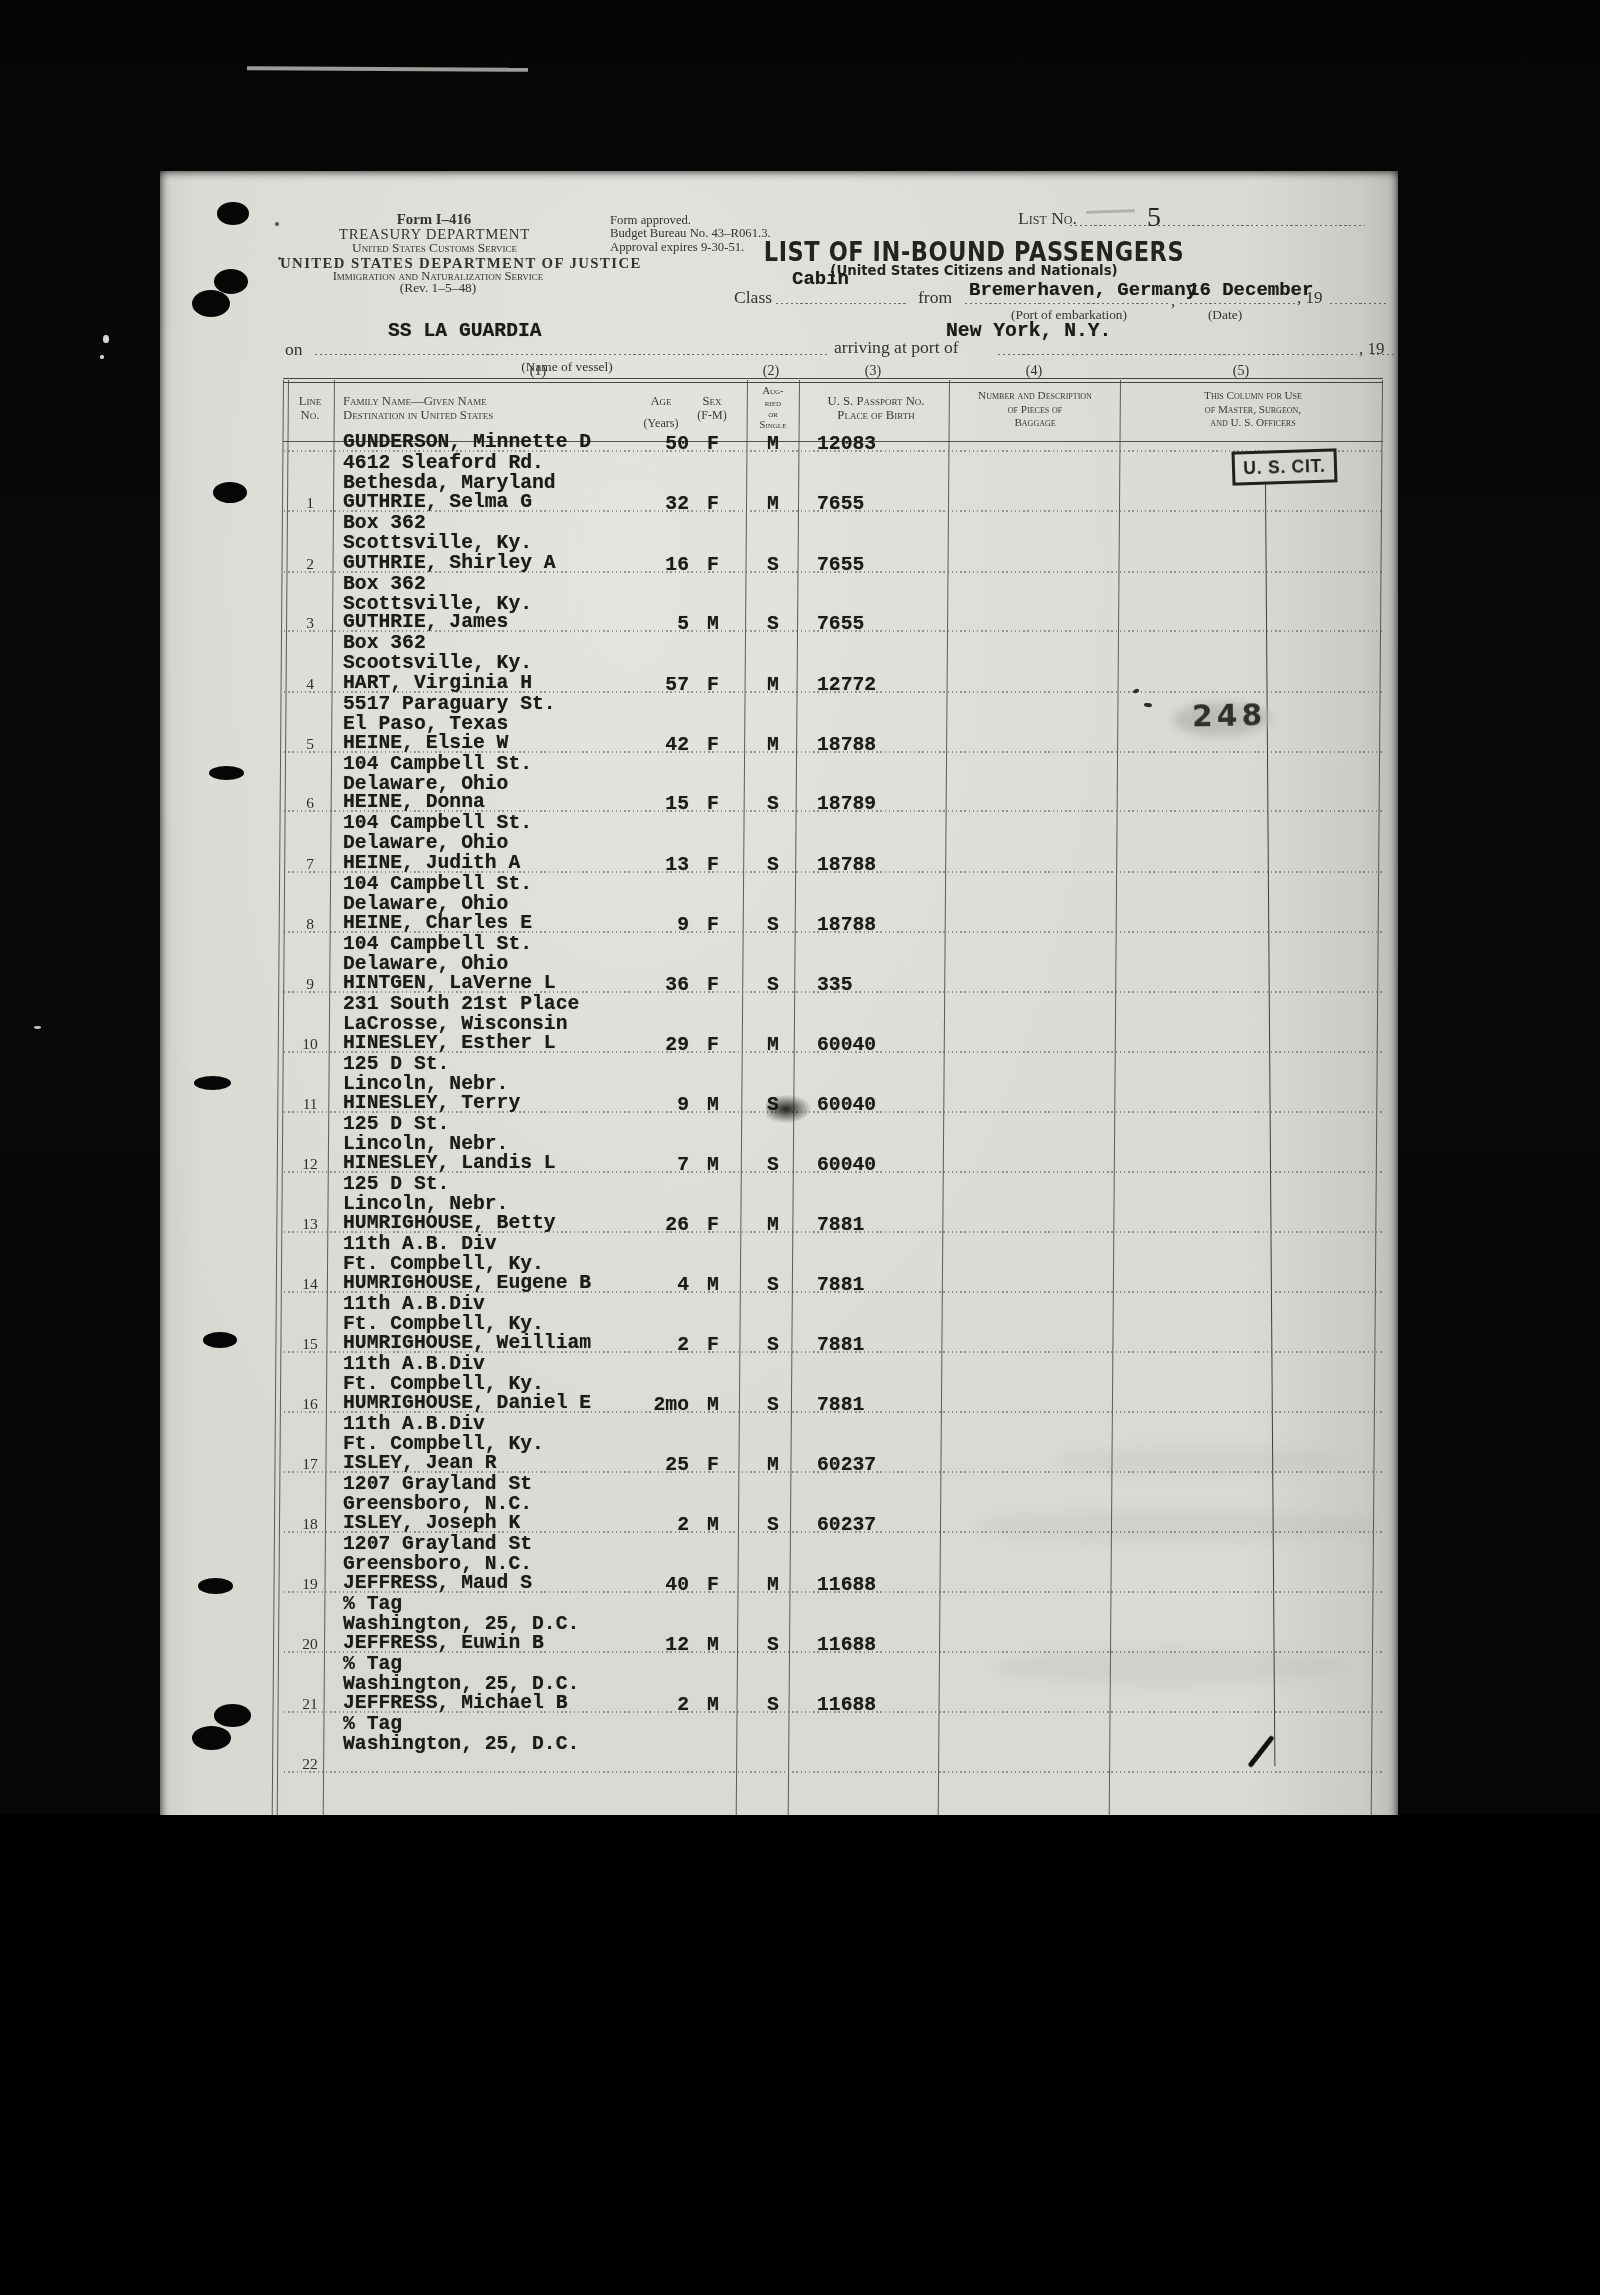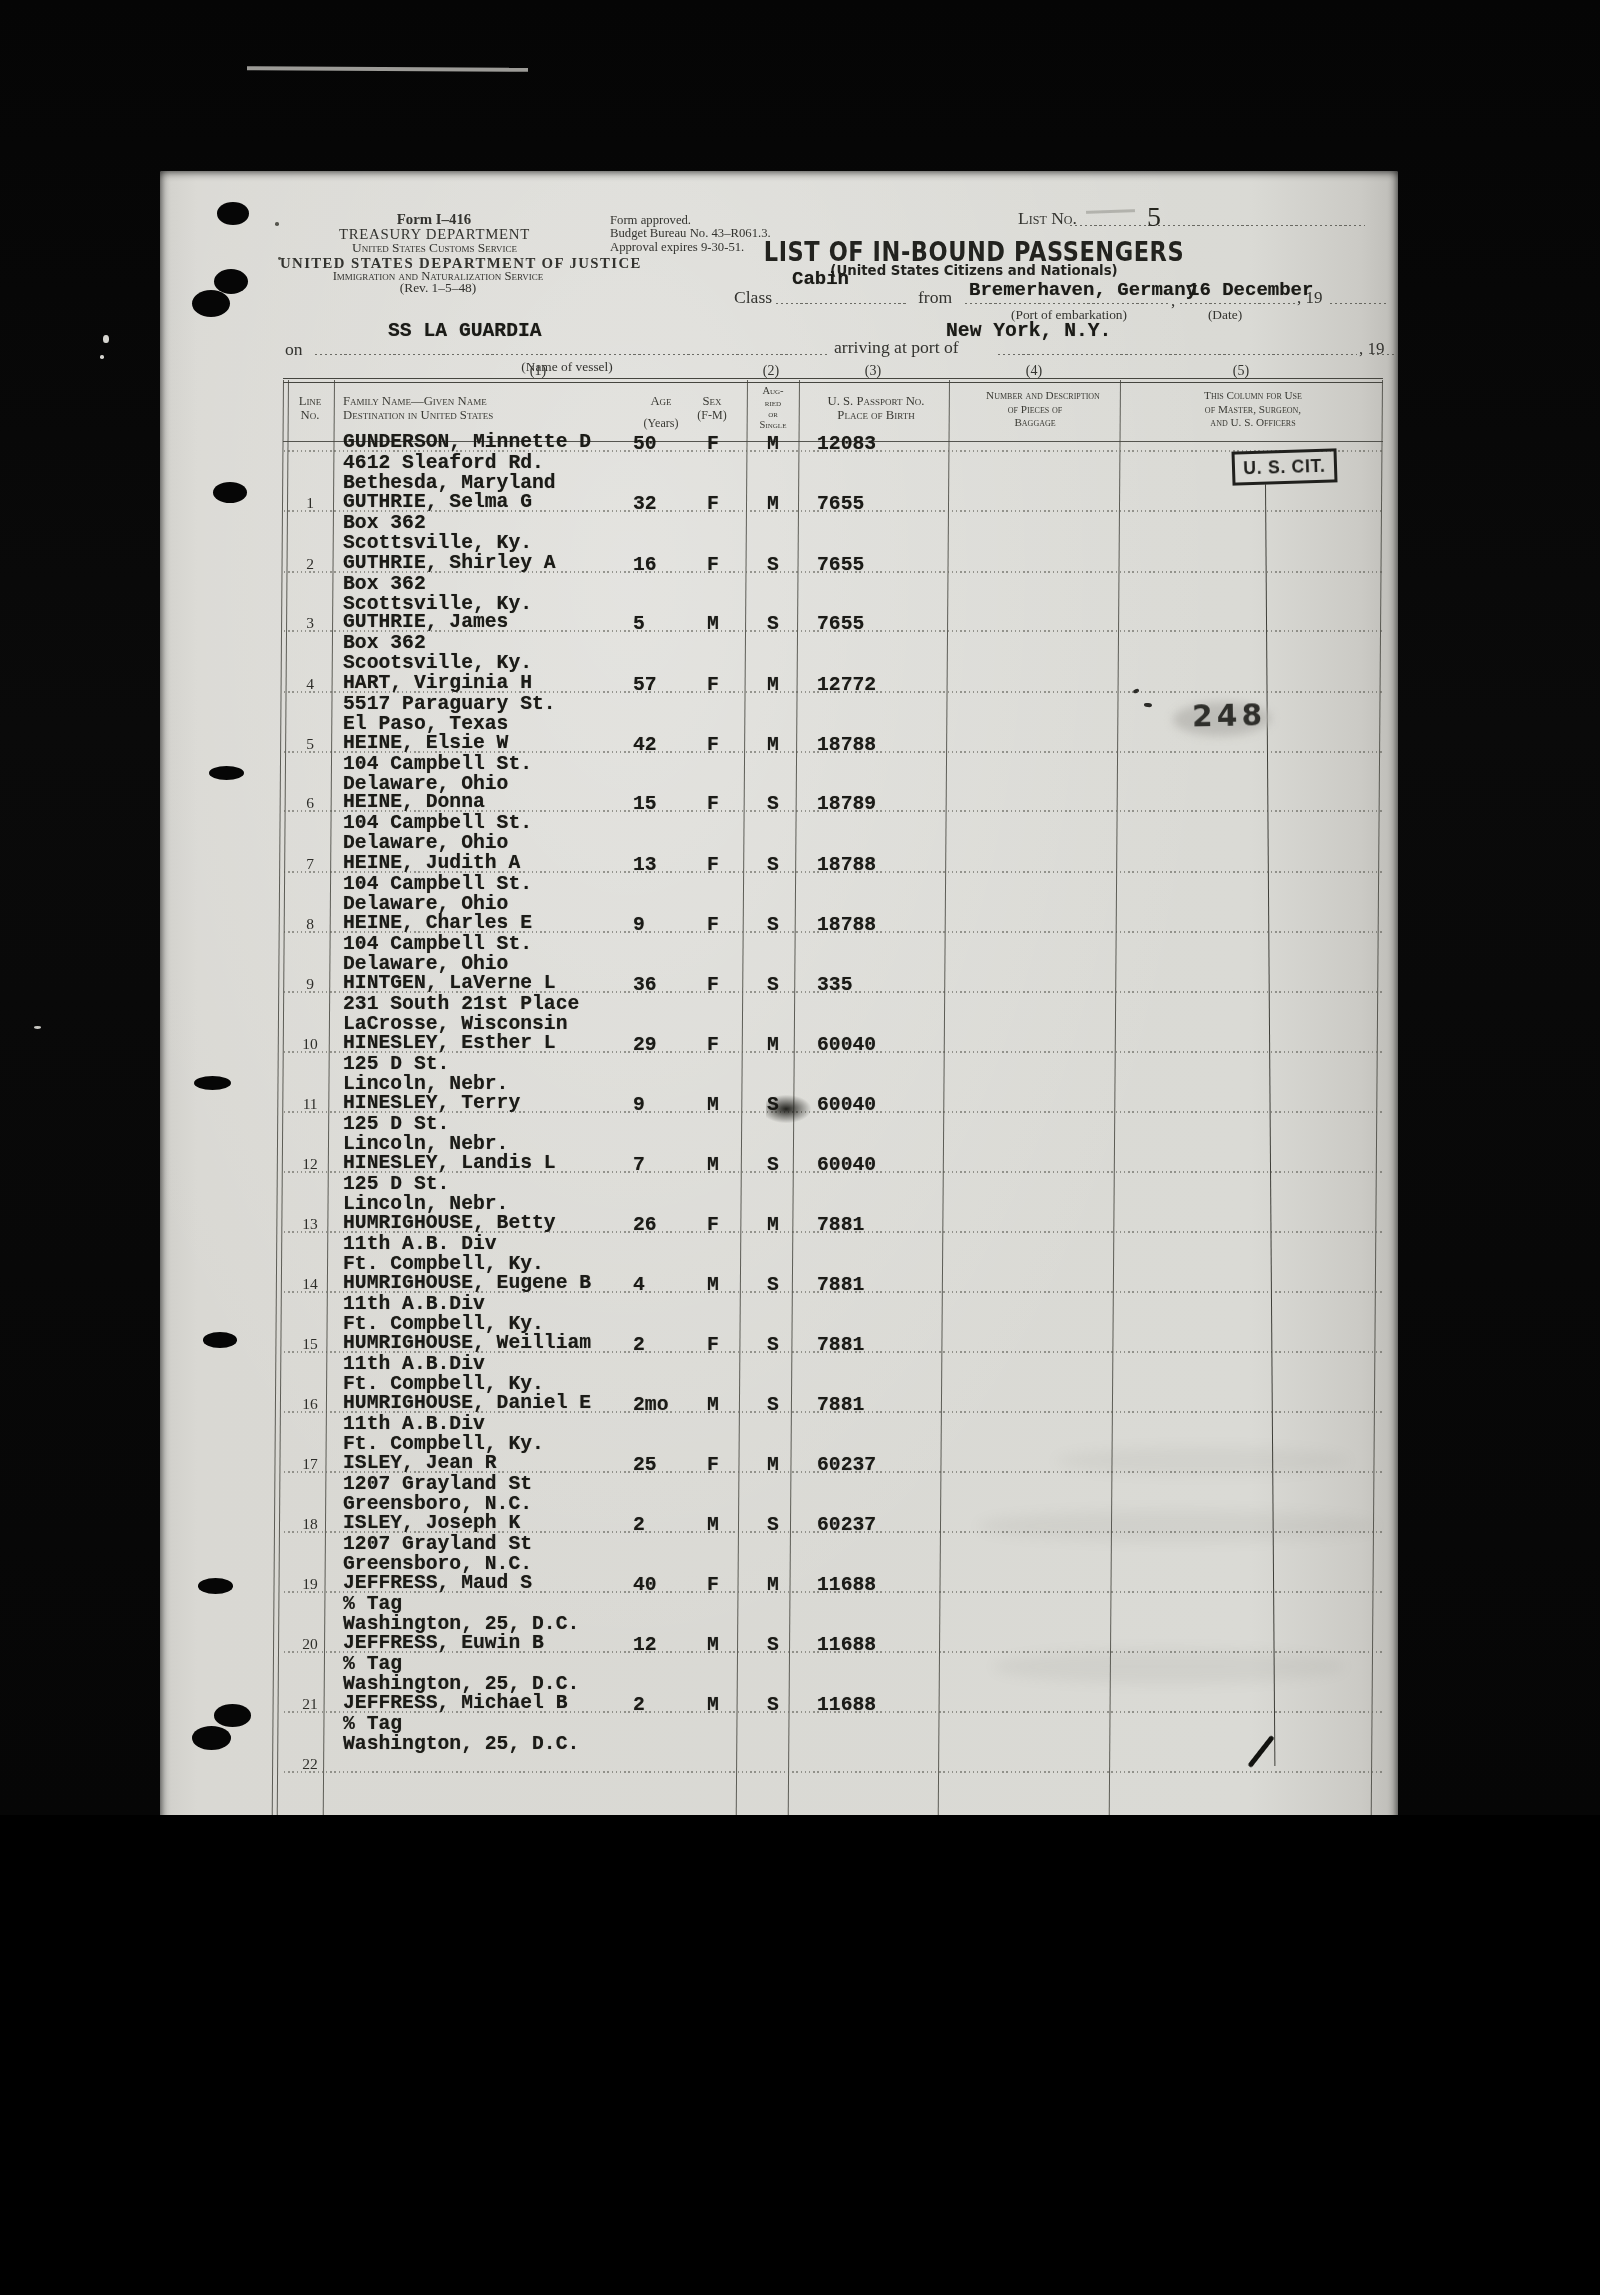--- a/index.html
+++ b/index.html
@@ -30,21 +30,21 @@
   .ghost{position:absolute;background:#6b6b63;filter:blur(6.3px);border-radius:50%;}
   
   .row{position:absolute;left:284px;width:1099px;height:0;}
   .row .rline{position:absolute;left:0;top:-0.7px;width:1099px;height:1.4px;
     background:repeating-linear-gradient(90deg,#56564e 0 1.4px,transparent 1.4px 4.2px);opacity:.55;}
   .row .lineno{position:absolute;left:5.6px;top:-17px;width:41px;text-align:center;
     font-family:"Liberation Serif",serif;font-size:15.5px;color:#2e2e2a;}
   .row .nm{position:absolute;left:59px;top:-18.3px;font-size:19.7px;line-height:19.7px;}
   .row .a1{position:absolute;left:59px;top:2.8px;font-size:19.7px;line-height:19.7px;}
   .row .a2{position:absolute;left:59px;top:22.5px;font-size:19.7px;line-height:19.7px;}
-  .row .ag{position:absolute;left:349px;top:-18.3px;width:56px;text-align:left;font-size:19.7px;}
+  .row .ag{position:absolute;left:349px;top:-18.3px;width:56px;text-align:right;font-size:19.7px;}
   .row .sx{position:absolute;left:408px;top:-18.3px;width:42px;text-align:center;font-size:19.7px;}
   .row .ms{position:absolute;left:468px;top:-18.3px;width:42px;text-align:center;font-size:19.7px;}
   .row .pp{position:absolute;left:533px;top:-18.3px;font-size:19.7px;}
   .row .smudge{display:none;position:absolute;left:482px;top:-17px;width:45px;height:28px;
     background:radial-gradient(ellipse at 45% 50%, rgba(22,22,18,.95), rgba(22,22,18,0) 72%);
     filter:blur(0.7px);}
   .hdr{position:absolute;color:#3a3a34;font-family:"Liberation Serif",serif;}
   .stamp-box{position:absolute;left:1232px;top:450px;width:105px;height:34px;
     border:3.5px solid #20201d;box-sizing:border-box;transform:rotate(-1.8deg);
     display:flex;align-items:center;justify-content:center;filter:blur(0.2px);}
@@ -167,21 +167,21 @@
   <div class="hdr sc ctr" style="left:661px;top:394px;font-size:12.7px;">Age</div>
   <div class="hdr ctr" style="left:661px;top:416px;font-size:12px;">(Years)</div>
   <div class="hdr sc ctr" style="left:712px;top:394px;font-size:12.7px;">Sex</div>
   <div class="hdr ctr" style="left:712px;top:408px;font-size:12px;">(F-M)</div>
   <div class="hdr sc ctr" style="left:773px;top:385px;font-size:10.5px;">Aug-</div>
   <div class="hdr sc ctr" style="left:773px;top:397px;font-size:10.5px;">ried</div>
   <div class="hdr sc ctr" style="left:773px;top:408px;font-size:10.5px;">or</div>
   <div class="hdr sc ctr" style="left:773px;top:419px;font-size:10.5px;">Single</div>
   <div class="hdr sc ctr" style="left:876px;top:394px;font-size:12.7px;">U. S. Passport No.</div>
   <div class="hdr sc ctr" style="left:876px;top:408px;font-size:12.7px;">Place of Birth</div>
-  <div class="hdr sc ctr" style="left:1035px;top:389px;font-size:11.2px;margin-left:8px;">Number and Description</div>
+  <div class="hdr sc ctr" style="left:1035px;top:389px;font-size:11.2px;">Number and Description</div>
   <div class="hdr sc ctr" style="left:1035px;top:403px;font-size:11.2px;">of Pieces of</div>
   <div class="hdr sc ctr" style="left:1035px;top:416px;font-size:11.2px;">Baggage</div>
   <div class="hdr sc ctr" style="left:1253px;top:389px;font-size:11.2px;">This Column for Use</div>
   <div class="hdr sc ctr" style="left:1253px;top:403px;font-size:11.2px;">of Master, Surgeon,</div>
   <div class="hdr sc ctr" style="left:1253px;top:416px;font-size:11.2px;">and U. S. Officers</div>
 
   <div id="rows">
     <div class="row" style="top: 451px;">
       <div class="rline"></div>
       <div class="lineno"></div>

